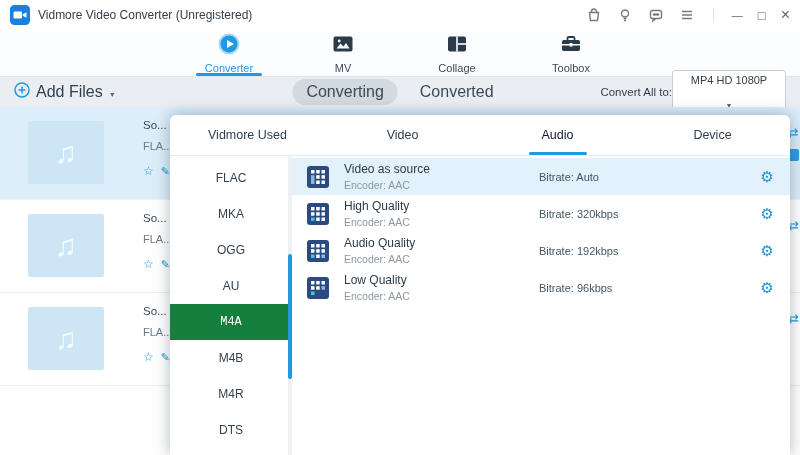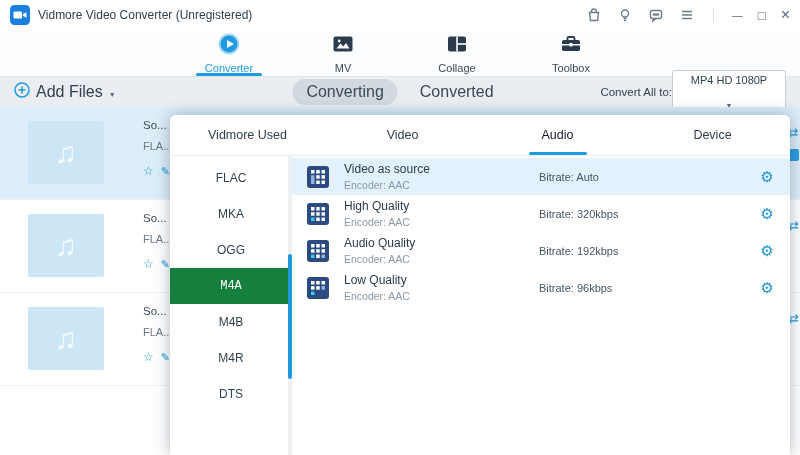--- a/index.html
+++ b/index.html
@@ -254,20 +254,21 @@
         <div class="ptab">Video</div>
         <div class="ptab active">Audio</div>
         <div class="ptab">Device</div>
       </div>
       <div class="popup-body">
 
         <div class="format-col">
           <div class="format-item">FLAC</div>
           <div class="format-item">MKA</div>
           <div class="format-item">OGG</div>
+          <div class="format-item">AU</div>
           <div class="format-item selected">M4A</div>
           <div class="format-item">M4B</div>
           <div class="format-item">M4R</div>
           <div class="format-item">DTS</div>
           <div class="format-scrollbar">
             <div class="format-scroll-thumb"></div>
           </div>
         </div>
 
         <div class="preset-list">

